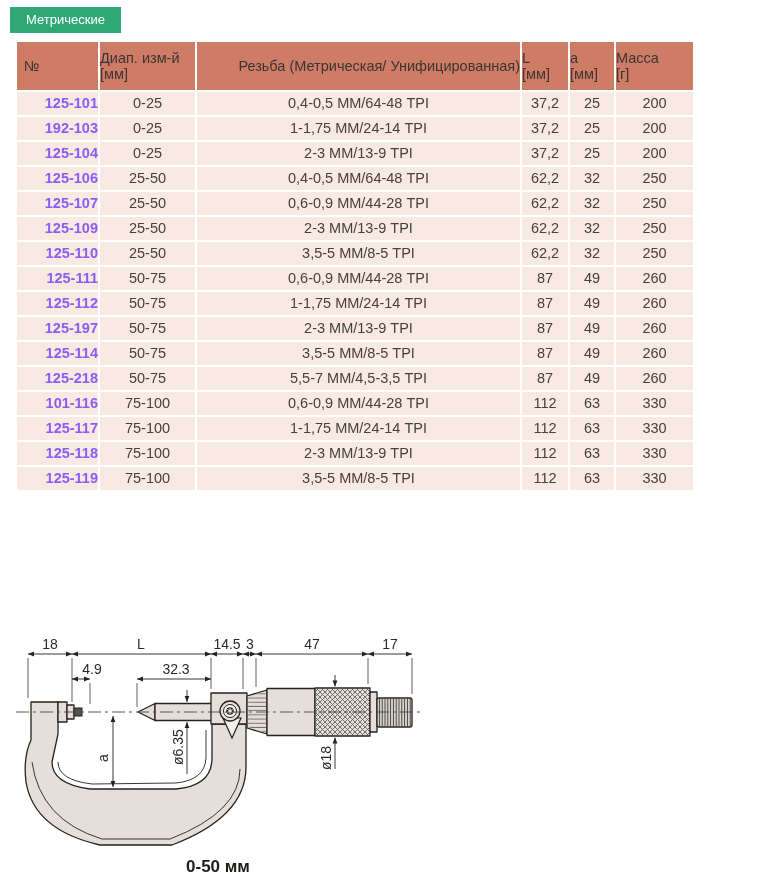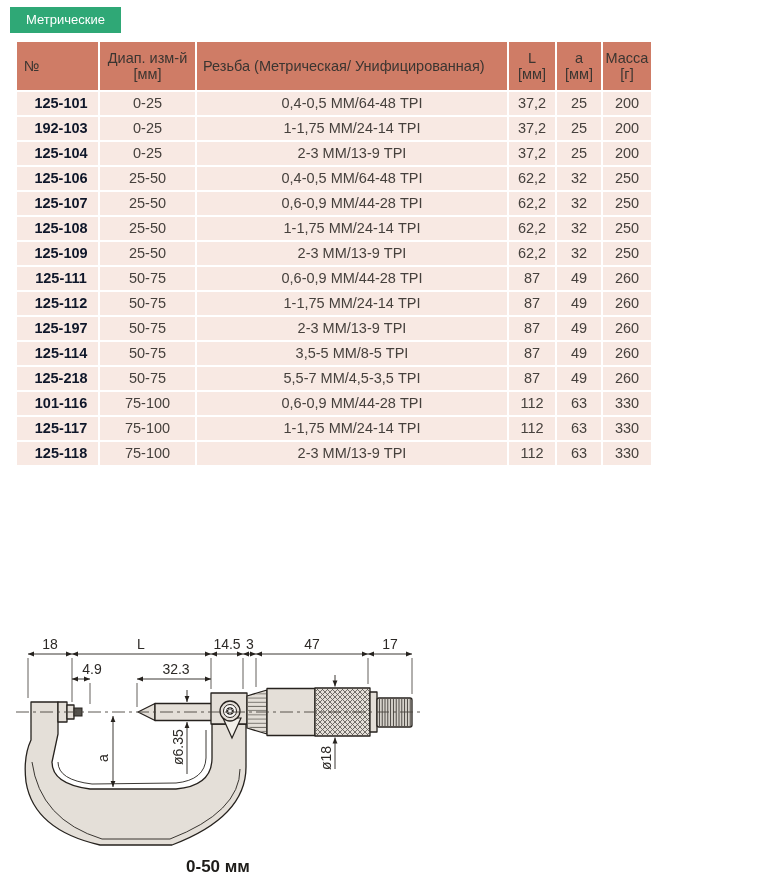--- a/index.html
+++ b/index.html
@@ -10,35 +10,35 @@
   .tab{
     position:absolute;left:10px;top:7px;height:26px;line-height:26px;
     padding:0 16px;background:#2fa876;color:#ffffff;font-size:13px;
   }
   table.spec{
     position:absolute;left:15px;top:40px;
     border-collapse:separate;border-spacing:2px;table-layout:fixed;
   }
   table.spec th{
     background:#cf7c66;color:#3b3531;font-weight:500;font-size:14.5px;
-    line-height:16px;height:48px;vertical-align:middle;text-align:center;
+    line-height:16px;height:48px;vertical-align:middle;text-align:left;
     padding:0;white-space:nowrap;
   }
   table.spec th.h-no{text-align:left;padding-left:7px;width:74px;}
   table.spec th.h-range{width:95px;}
-  table.spec th.h-thread{text-align:left;padding-left:6px;width:304px;}
+  table.spec th.h-thread{text-align:right;padding-left:19px;width:304px;}
   table.spec th.h-l{width:46px;}
   table.spec th.h-a{width:44px;}
-  table.spec th.h-mass{width:48px;}
+  table.spec th.h-mass{width:77px;}
   table.spec td{
     background:#f8e9e3;color:#46413d;font-size:14.5px;line-height:23px;
     height:23px;padding:0;text-align:center;white-space:nowrap;
   }
   table.spec td.c-no{
-    font-weight:700;text-align:center;padding-left:7px;color:#0f172a;
+    font-weight:700;text-align:right;padding-left:7px;color:#8b5cf6;
   }
   svg.diagram{position:absolute;left:0;top:612px;}
   .part{fill:#e4dfd8;stroke:#26221e;stroke-width:1.3;stroke-linejoin:round;}
   .thin{stroke:#26221e;stroke-width:0.9;fill:none;}
   .ext{stroke:#3c3934;stroke-width:0.8;fill:none;}
   .dl{stroke:#26221e;stroke-width:0.9;
       marker-start:url(#arr);marker-end:url(#arr);}
   .dlE{stroke:#26221e;stroke-width:0.9;marker-end:url(#arr);}
   .dlS{stroke:#26221e;stroke-width:0.9;marker-start:url(#arr);}
   .t{font-size:14px;fill:#2c2926;text-anchor:middle;}
@@ -108,36 +108,36 @@
       </tr>
       <tr>
         <td class="c-no">125-107</td>
         <td>25-50</td>
         <td>0,6-0,9 ММ/44-28 TPI</td>
         <td>62,2</td>
         <td>32</td>
         <td>250</td>
       </tr>
       <tr>
-        <td class="c-no">125-108</td>
-        <td>25-50</td>
-        <td>1-1,75 ММ/24-14 TPI</td>
-        <td>62,2</td>
-        <td>32</td>
-        <td>250</td>
-      </tr>
-      <tr>
         <td class="c-no">125-109</td>
         <td>25-50</td>
         <td>2-3 ММ/13-9 TPI</td>
         <td>62,2</td>
         <td>32</td>
         <td>250</td>
       </tr>
       <tr>
+        <td class="c-no">125-110</td>
+        <td>25-50</td>
+        <td>3,5-5 ММ/8-5 TPI</td>
+        <td>62,2</td>
+        <td>32</td>
+        <td>250</td>
+      </tr>
+      <tr>
         <td class="c-no">125-111</td>
         <td>50-75</td>
         <td>0,6-0,9 ММ/44-28 TPI</td>
         <td>87</td>
         <td>49</td>
         <td>260</td>
       </tr>
       <tr>
         <td class="c-no">125-112</td>
         <td>50-75</td>
@@ -183,20 +183,28 @@
         <td>75-100</td>
         <td>1-1,75 ММ/24-14 TPI</td>
         <td>112</td>
         <td>63</td>
         <td>330</td>
       </tr>
       <tr>
         <td class="c-no">125-118</td>
         <td>75-100</td>
         <td>2-3 ММ/13-9 TPI</td>
+        <td>112</td>
+        <td>63</td>
+        <td>330</td>
+      </tr>
+      <tr>
+        <td class="c-no">125-119</td>
+        <td>75-100</td>
+        <td>3,5-5 ММ/8-5 TPI</td>
         <td>112</td>
         <td>63</td>
         <td>330</td>
       </tr>
     </tbody>
 </table>
 
 <svg class="diagram" width="766" height="270" viewBox="0 0 766 270">
   <defs>
     <marker id="arr" viewBox="0 0 10 10" refX="9.5" refY="5" markerWidth="7.5" markerHeight="7.5" orient="auto-start-reverse">

